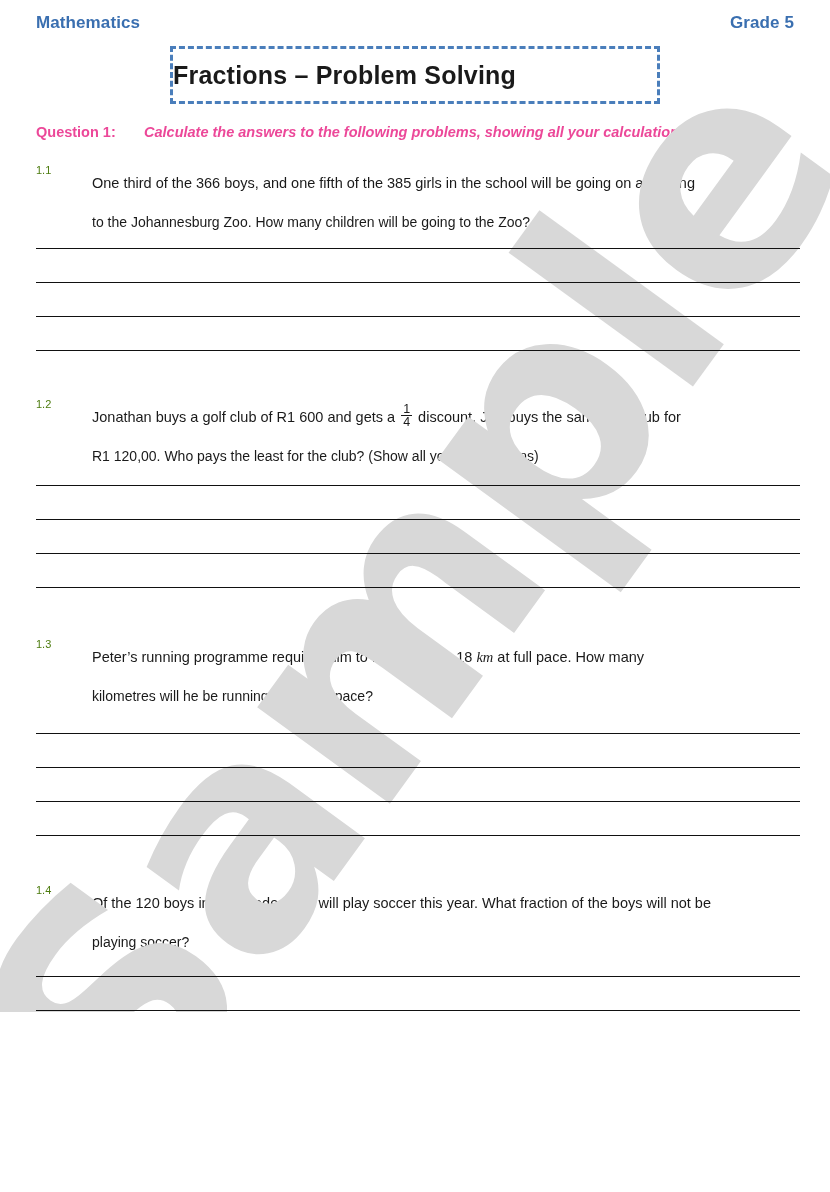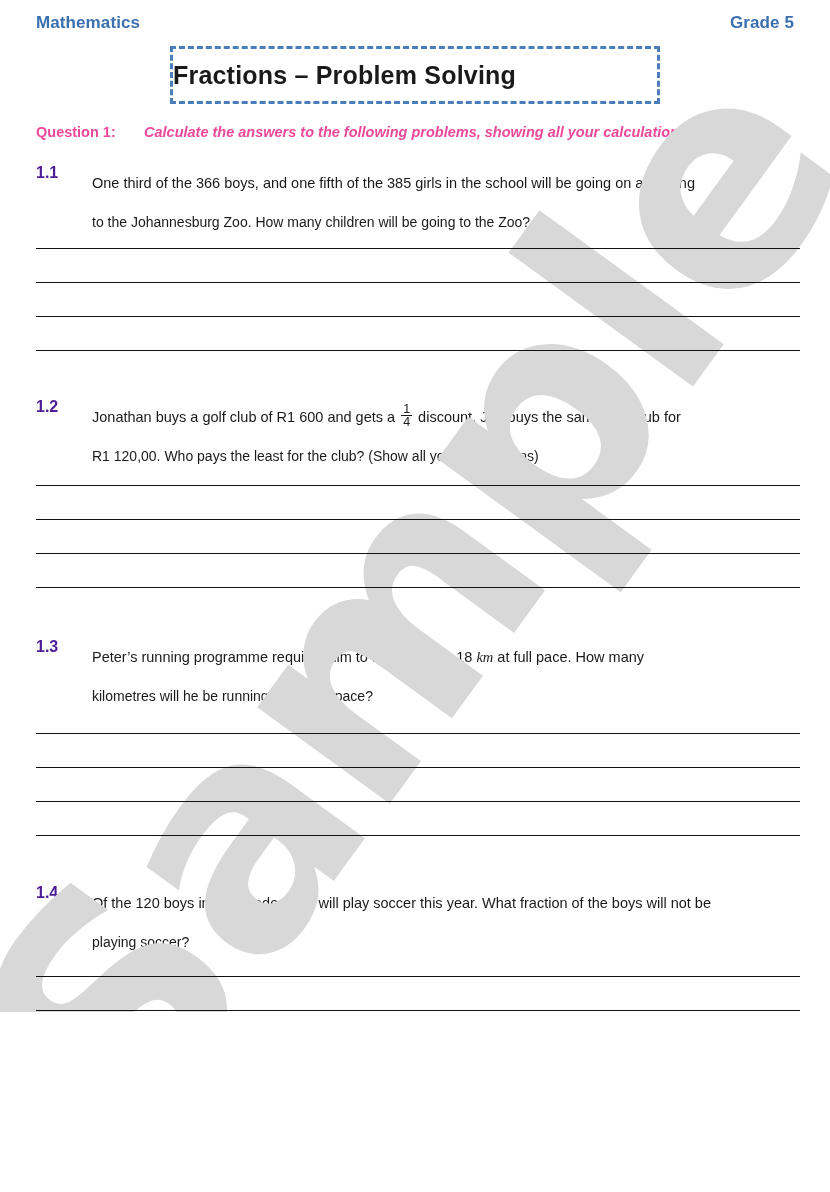--- a/index.html
+++ b/index.html
@@ -84,23 +84,22 @@
   .item {
     position: absolute;
     left: 36px;
     right: 22px;
   }
   .item-num {
     position: absolute;
     left: 0;
     top: 0;
     width: 56px;
-    font-size: 16px;
-    color: #4c1d95;
-    font-weight: bold;
+    font-size: 11px;
+    color: #4d7c0f;
   }
   .item-body {
     margin-left: 56px;
     font-size: 14.5px;
     line-height: 39px;
     color: #1a1a1a;
   }
   .item-line2 {
     font-size: 14px;
     line-height: 39px;

